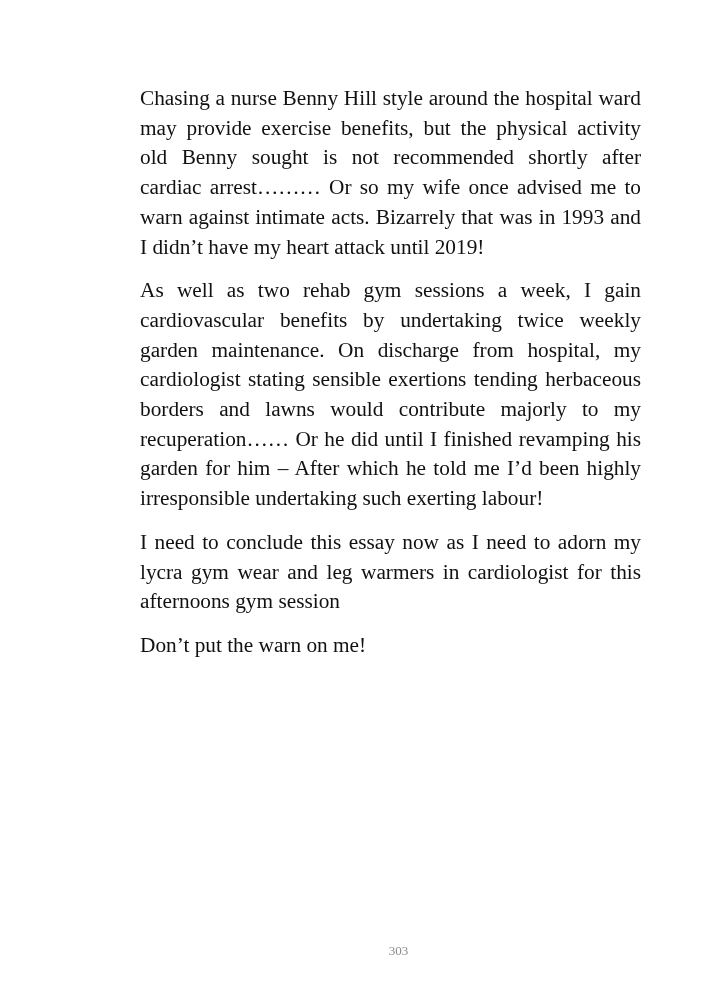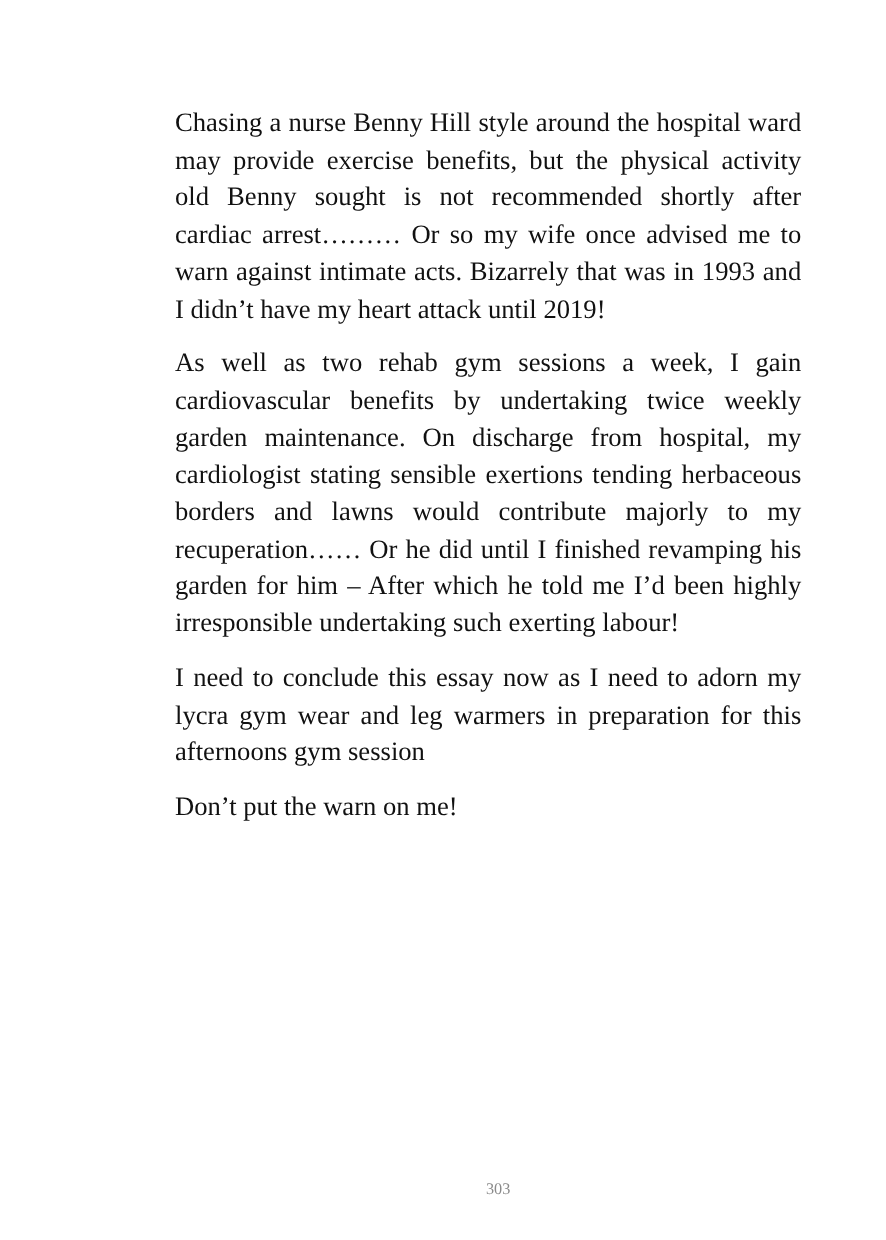--- a/index.html
+++ b/index.html
@@ -49,17 +49,17 @@
       margin-left: 44px;
     }
   </style>
 </head>
 <body>
 
 <div class="page">
   <div class="body-text">
     <p>Chasing a nurse Benny Hill style around the hospital ward may provide exercise benefits, but the physical activity old Benny sought is not recommended shortly after cardiac arrest……… Or so my wife once advised me to warn against intimate acts. Bizarrely that was in 1993 and I didn’t have my heart attack until 2019!</p>
     <p>As well as two rehab gym sessions a week, I gain cardiovascular benefits by undertaking twice weekly garden maintenance. On discharge from hospital, my cardiologist stating sensible exertions tending herbaceous borders and lawns would contribute majorly to my recuperation…… Or he did until I finished revamping his garden for him – After which he told me I’d been highly irresponsible undertaking such exerting labour!</p>
-    <p>I need to conclude this essay now as I need to adorn my lycra gym wear and leg warmers in preparation for this afternoons gym session</p>
+    <p>I need to conclude this essay now as I need to adorn my lycra gym wear and leg warmers in cardiologist for this afternoons gym session</p>
     <p>Don’t put the warn on me!</p>
   </div>
   <div class="page-number">303</div>
 </div>
 
 </body></html>

